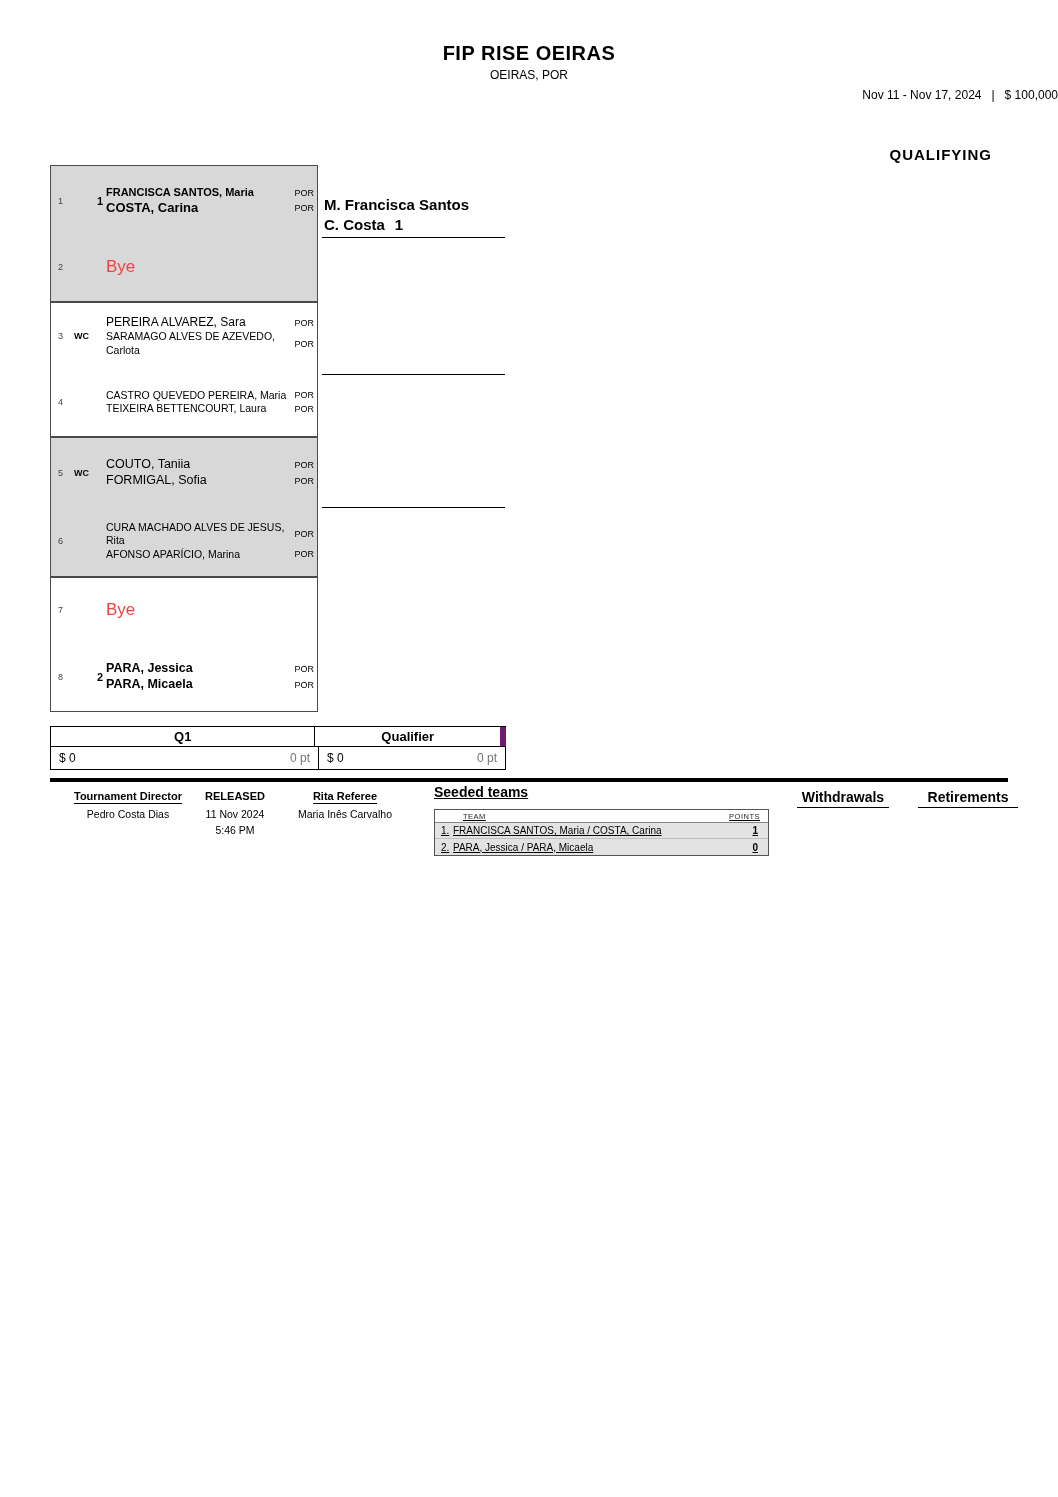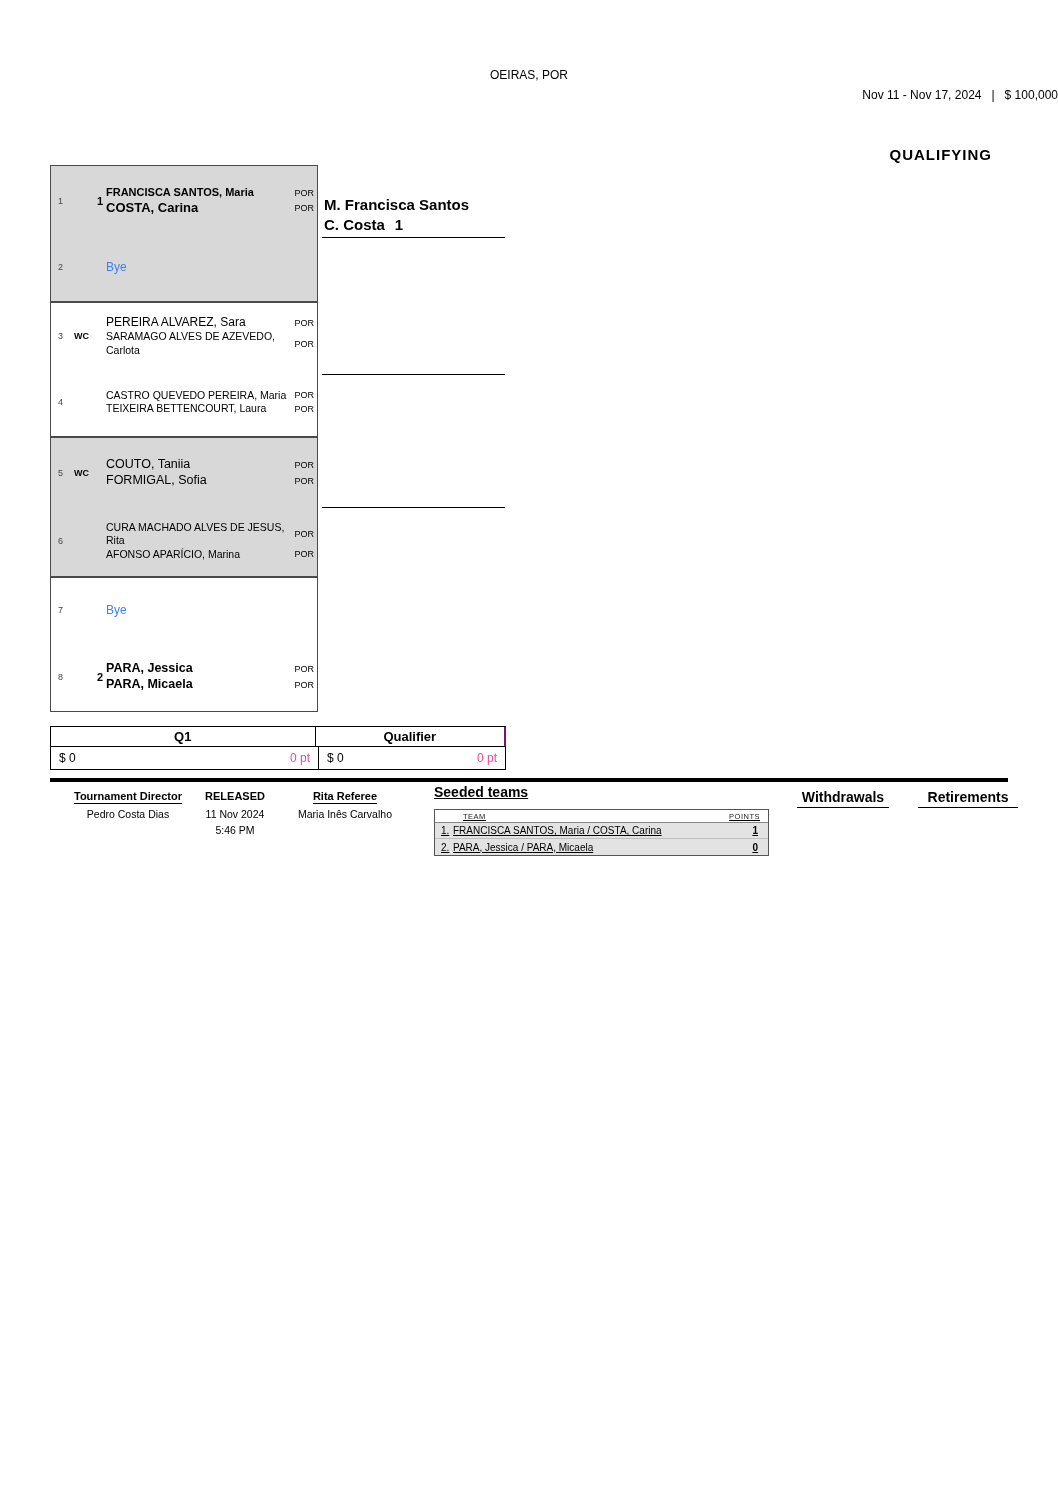--- a/index.html
+++ b/index.html
@@ -25,37 +25,37 @@
   .seedcol { width:14px; font-size:11px; font-weight:bold; text-align:right; padding-right:3px; flex:none; }
   .names { flex:1; min-width:0; }
   .nrow { display:flex; align-items:center; justify-content:space-between; }
   .nm { font-size:12px; line-height:1.25; }
   .cc { font-size:9px; flex:none; padding-left:4px; }
   .b { font-weight:bold; }
   .sz11 { font-size:11px; }
   .sz13 { font-size:13px; }
   .sz125 { font-size:12.5px; }
   .sz105 { font-size:10.5px; }
-  .bye { color:#3b82f6; font-size:12px; }
+  .bye { color:#ef4444; font-size:17px; }
 
   
   .wline { position:absolute; left:322px; width:183px; border-bottom:1px solid #000; display:flex; flex-direction:column; justify-content:flex-end; padding:0 0 3px 2px; }
   .wl { font-size:15px; font-weight:bold; line-height:1.3; }
   .wseed { margin-left:10px; font-weight:bold; }
 
   
   .roundrow { position:absolute; left:50px; top:726px; width:456px; height:21px; display:flex; border-top:1px solid #000; border-bottom:1px solid #000; }
   .roundcell { display:flex; align-items:center; justify-content:center; font-weight:bold; font-size:13px; }
   .rc1 { width:268px; border-left:1px solid #000; }
-  .rc2 { width:194px; border-left:1px solid #000; border-right:2px solid #701a75; }
+  .rc2 { width:194px; border-left:1px solid #000; border-right:6px solid #701a75; }
   .moneyrow { position:absolute; left:50px; top:747px; width:456px; height:23px; display:flex; border-bottom:1px solid #000; }
   .moneycell { display:flex; align-items:center; justify-content:space-between; font-size:12px; padding:0 8px; }
   .mc1 { width:268px; border-left:1px solid #000; }
   .mc2 { width:188px; border-left:1px solid #000; border-right:1px solid #000; }
-  .pts { color:#ec4899; }
+  .pts { color:#737373; }
 
   .bar { position:absolute; left:50px; top:778px; width:958px; height:4px; background:#000; }
 
   
   .fblock { position:absolute; text-align:center; }
   .flabel { font-size:11px; font-weight:bold; }
   .flabel.u { border-bottom:1px solid #000; display:inline-block; padding-bottom:1px; }
   .fval { font-size:10.5px; margin-top:4px; }
   #dirblock { left:60px; top:786px; width:136px; }
   #relblock { left:196px; top:786px; width:78px; }
@@ -76,20 +76,21 @@
   .big-label { font-size:14px; font-weight:bold; border-bottom:1px solid #000; padding-bottom:2px; display:inline-block; }
   #withdrawals { position:absolute; left:765px; top:788px; width:92px; text-align:center; }
   #retirements { position:absolute; left:886px; top:788px; width:100px; text-align:center; }
   #withdrawals .big-label, #retirements .big-label { width:100%;margin-left:32px; }
 </style>
 </head>
 <body>
 
 <div class="page">
 
+  <div class="hdr-title">FIP RISE OEIRAS</div>
   <div class="hdr-loc">OEIRAS, POR</div>
   <div class="hdr-meta">
     <span>Nov 11 - Nov 17, 2024</span><span class="sep">|</span><span>$ 100,000</span>
   </div>
   <div class="section-label">QUALIFYING</div>
 
   <div class="mbox shaded" style="top:165px;height:137px;"></div>
   <div class="mbox" style="top:302px;height:135px;"></div>
   <div class="mbox shaded" style="top:437px;height:140px;"></div>
   <div class="mbox" style="top:577px;height:135px;"></div>

